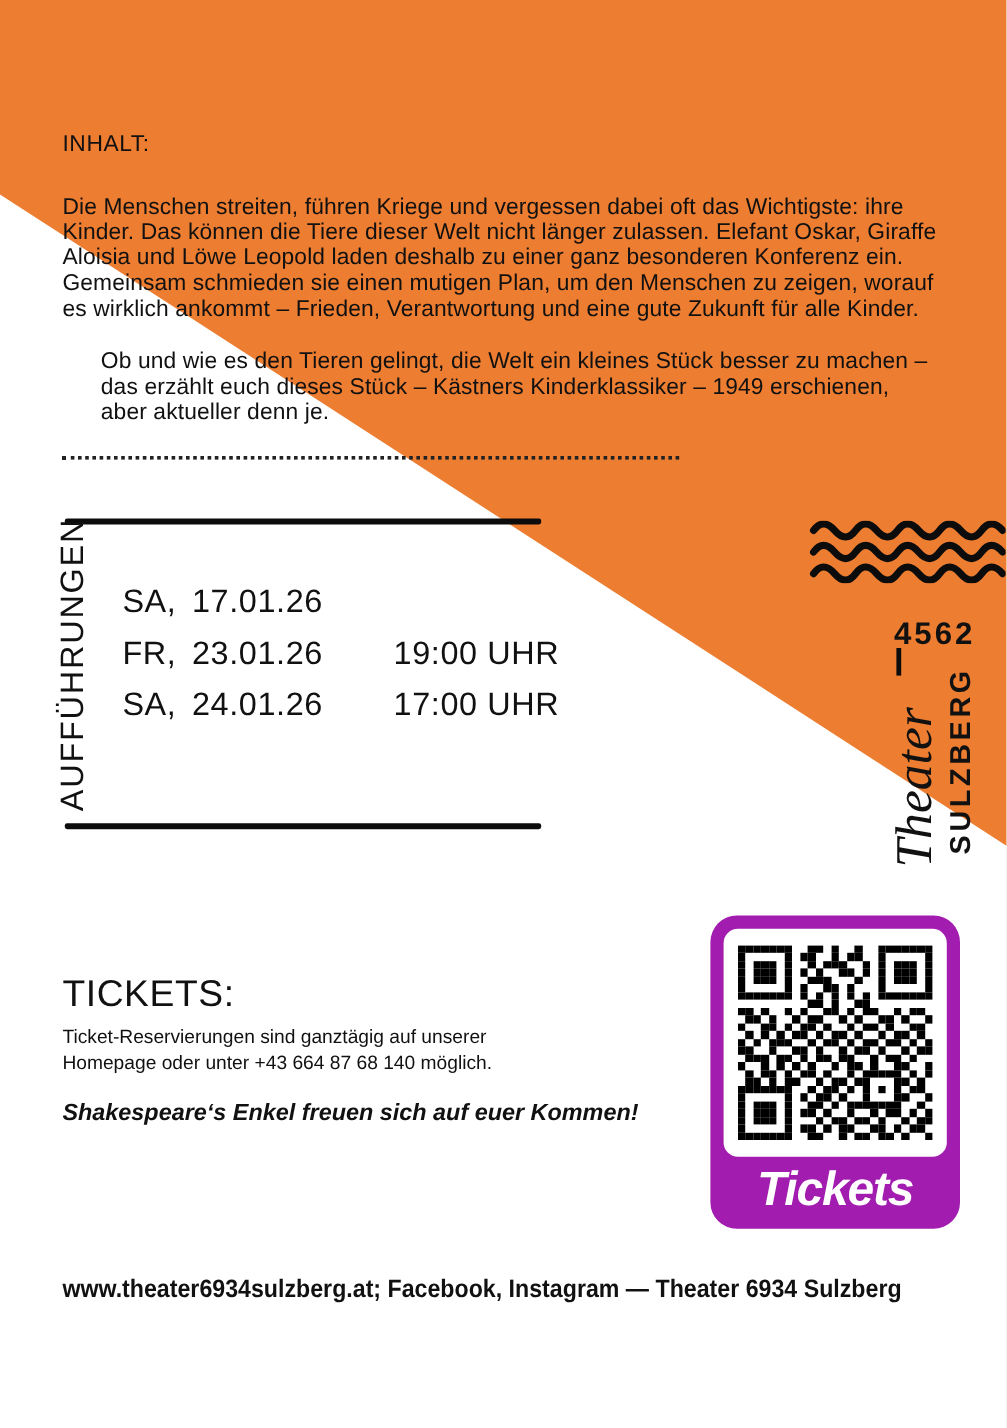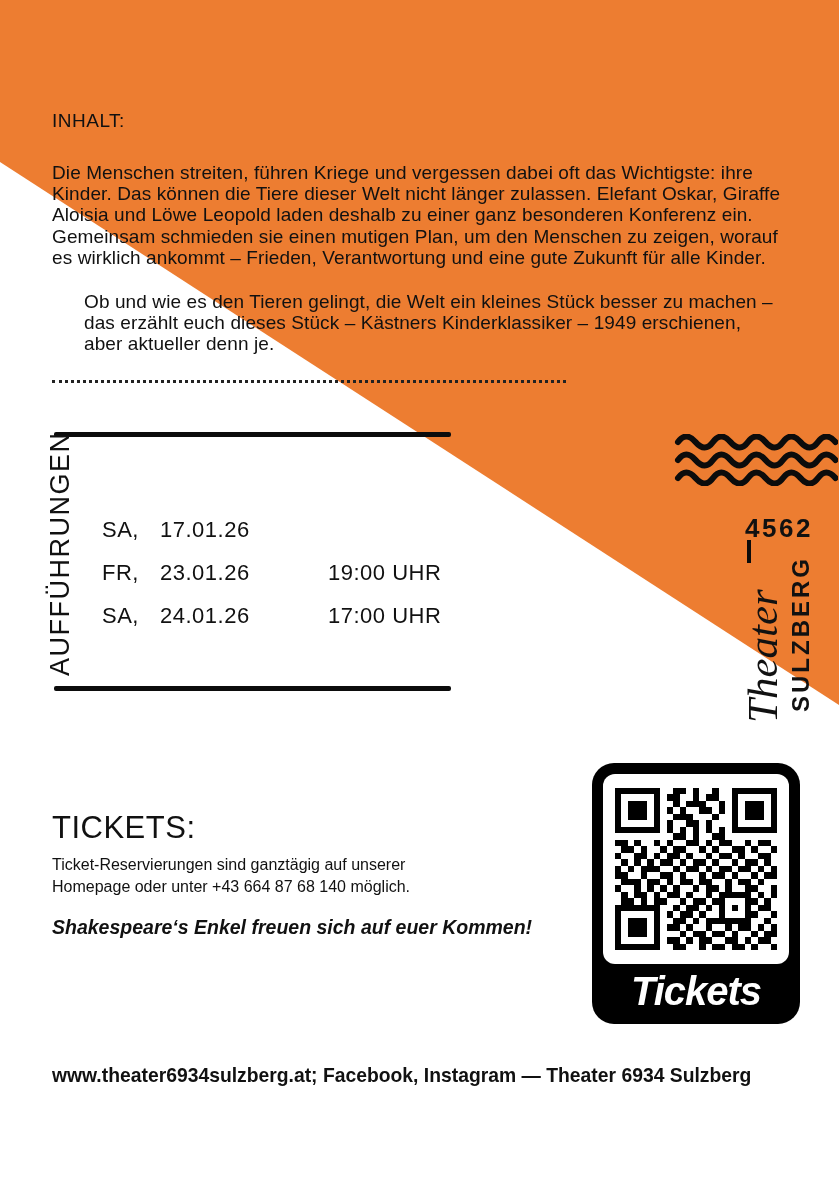--- a/index.html
+++ b/index.html
@@ -19,40 +19,40 @@
   .para1{top:162px;}
   .para2{top:291px;margin-left:32px;}
   .dotted{left:52px;top:368px;width:514px;height:12px;border-bottom:3px dotted #222;}
   .rule{left:54px;width:397px;height:5px;background:#0c0c0c;border-radius:2px;}
   .rule-top{top:432px;}
   .rule-bottom{top:686px;}
   .vlabel{
     left:45px;top:676px;transform:rotate(-90deg);transform-origin:0 0;
     font-size:27px;letter-spacing:1.5px;white-space:nowrap;
   }
-  .schedule{left:102px;top:508px;font-size:22px;letter-spacing:.5px;}
+  .schedule{left:102px;top:480px;font-size:27px;letter-spacing:.5px;}
   .srow{display:flex;height:43px;line-height:43px;white-space:nowrap;}
   .srow .day{width:58px;}
   .srow .date{width:168px;}
   .waves{left:674px;top:434px;}
   .logo-postcode{left:745px;top:513px;font-size:26px;font-weight:bold;letter-spacing:2.5px;}
   .logo-divider{left:747px;top:540px;width:4px;height:23px;background:#0c0c0c;}
   .logo-name{
     left:738px;top:723px;transform:rotate(-90deg);transform-origin:0 0;
     font-family:"Liberation Serif",serif;font-style:italic;font-size:43px;white-space:nowrap;
   }
   .logo-town{
     left:787px;top:712px;transform:rotate(-90deg);transform-origin:0 0;
     font-size:24px;font-weight:bold;letter-spacing:3px;white-space:nowrap;
   }
   .tickets-heading{left:52px;top:810px;font-size:31px;letter-spacing:.5px;}
   .tickets-body{left:52px;top:854px;font-size:16px;line-height:22px;white-space:pre-line;}
   .tickets-cta{left:52px;top:916px;font-size:19.5px;font-weight:bold;font-style:italic;text-align:center;}
   .qr-badge{
-    left:592px;top:763px;width:208px;height:261px;background:#000000;border-radius:22px;
+    left:592px;top:763px;width:208px;height:261px;background:#a21caf;border-radius:22px;
     display:flex;flex-direction:column;align-items:center;
   }
   .qr-panel{
     margin-top:11px;width:186px;height:190px;background:#fff;border-radius:12px;
     display:flex;align-items:center;justify-content:center;
   }
   .qr-grid{display:grid;width:162px;height:162px;}
   .qr-grid .qm{background:#000;}
   .qr-label{
     flex:1;display:flex;align-items:center;justify-content:center;

